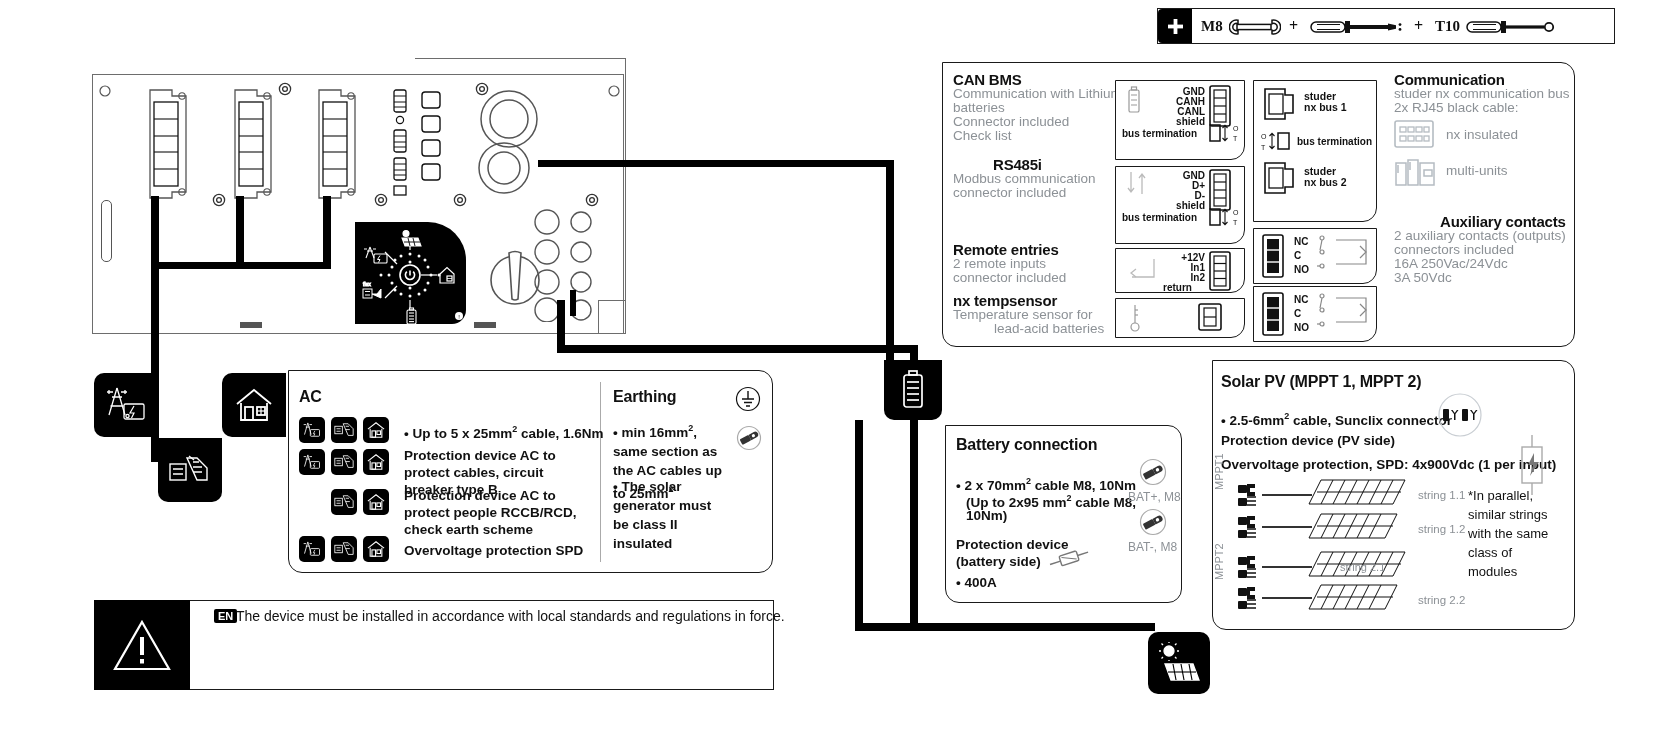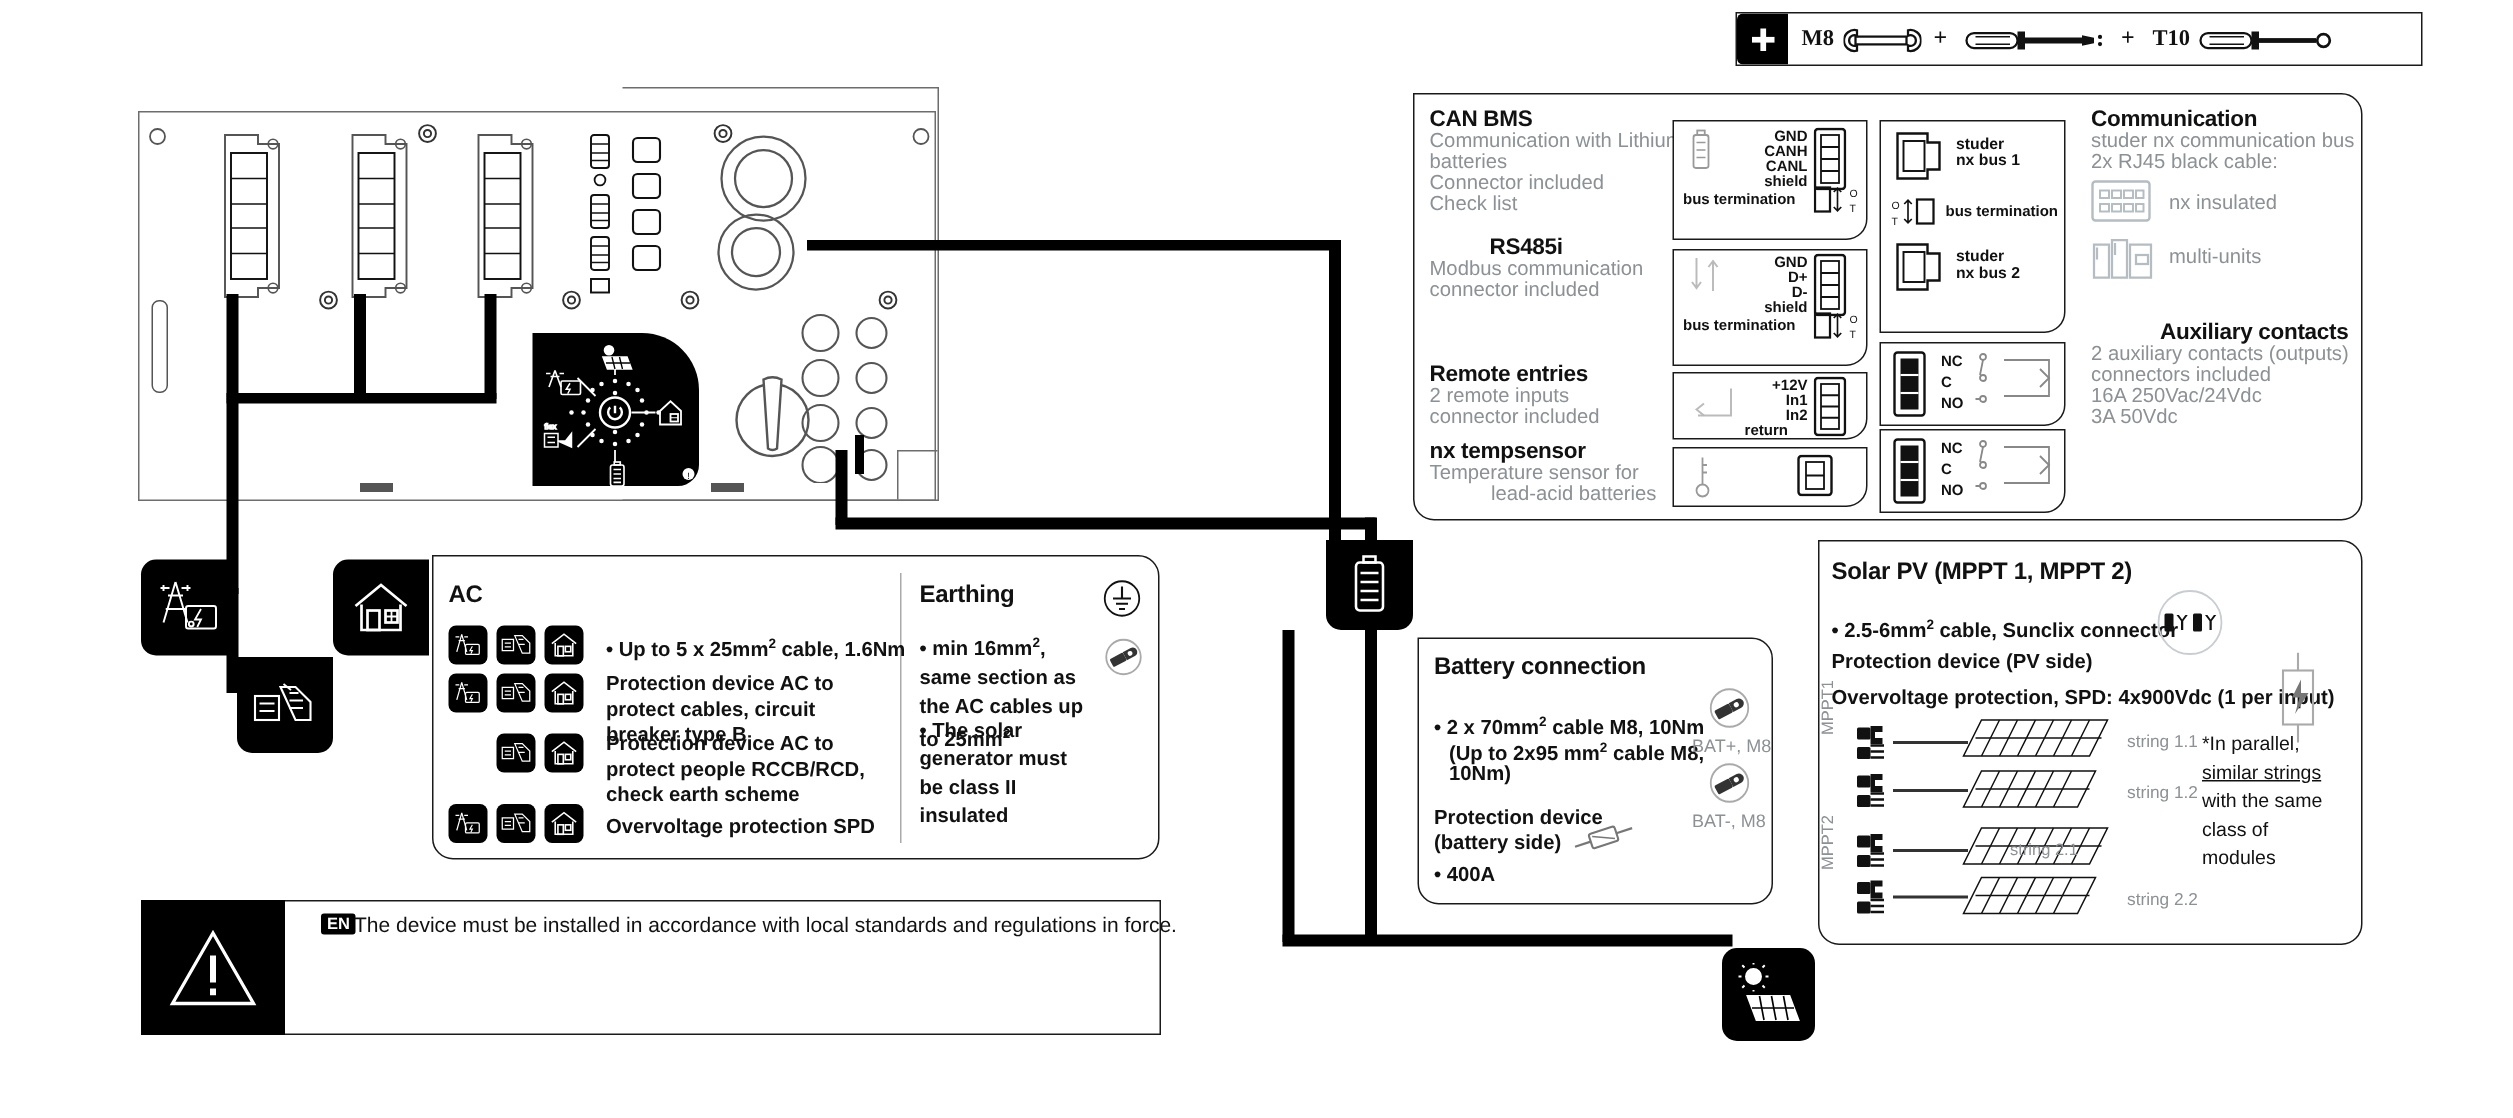--- a/index.html
+++ b/index.html
@@ -841,21 +841,21 @@
 <svg class="abs" style="left:1307px;top:583px;" width="92" height="30" viewBox="0 0 92 30">
   <g stroke="#111" stroke-width="1" fill="none">
     <path d="M14 2 h76 l-12 24 h-76 z"></path>
     <path d="M26 2 l-12 24 M38 2 l-12 24 M50 2 l-12 24 M62 2 l-12 24 M74 2 l-12 24"></path>
     <path d="M10 14 h76"></path>
   </g>
 </svg>
 <div class="abs lbl grey" style="left:1418px;top:594px;font-size:11.5px;">string 2.2</div>
 
 <div class="abs txt" style="left:1468px;top:487px;font-size:13px;">*In parallel,</div>
-<div class="abs txt" style="left:1468px;top:506px;font-size:13px;text-decoration:underline;">similar strings</div>
+<div class="abs txt" style="left:1468px;top:506px;font-size:13px;">similar strings</div>
 <div class="abs txt" style="left:1468px;top:525px;font-size:13px;">with the same</div>
 <div class="abs txt" style="left:1468px;top:544px;font-size:13px;">class of</div>
 <div class="abs txt" style="left:1468px;top:563px;font-size:13px;">modules</div>
 
 <div class="abs" style="left:94px;top:600px;width:680px;height:90px;border:1.4px solid #1a1a1a;background:#fff;box-sizing:border-box;"></div>
 <div class="abs" style="left:94px;top:600px;width:96px;height:90px;background:#000;display:flex;align-items:center;justify-content:center;">
   <svg width="62" height="56" viewBox="0 0 62 56">
     <path d="M31 5 L58 52 L4 52 Z" fill="none" stroke="#fff" stroke-width="2.2"></path>
     <rect x="29" y="20" width="4" height="18" fill="#fff"></rect>
     <rect x="29" y="42" width="4" height="4.5" fill="#fff"></rect>

